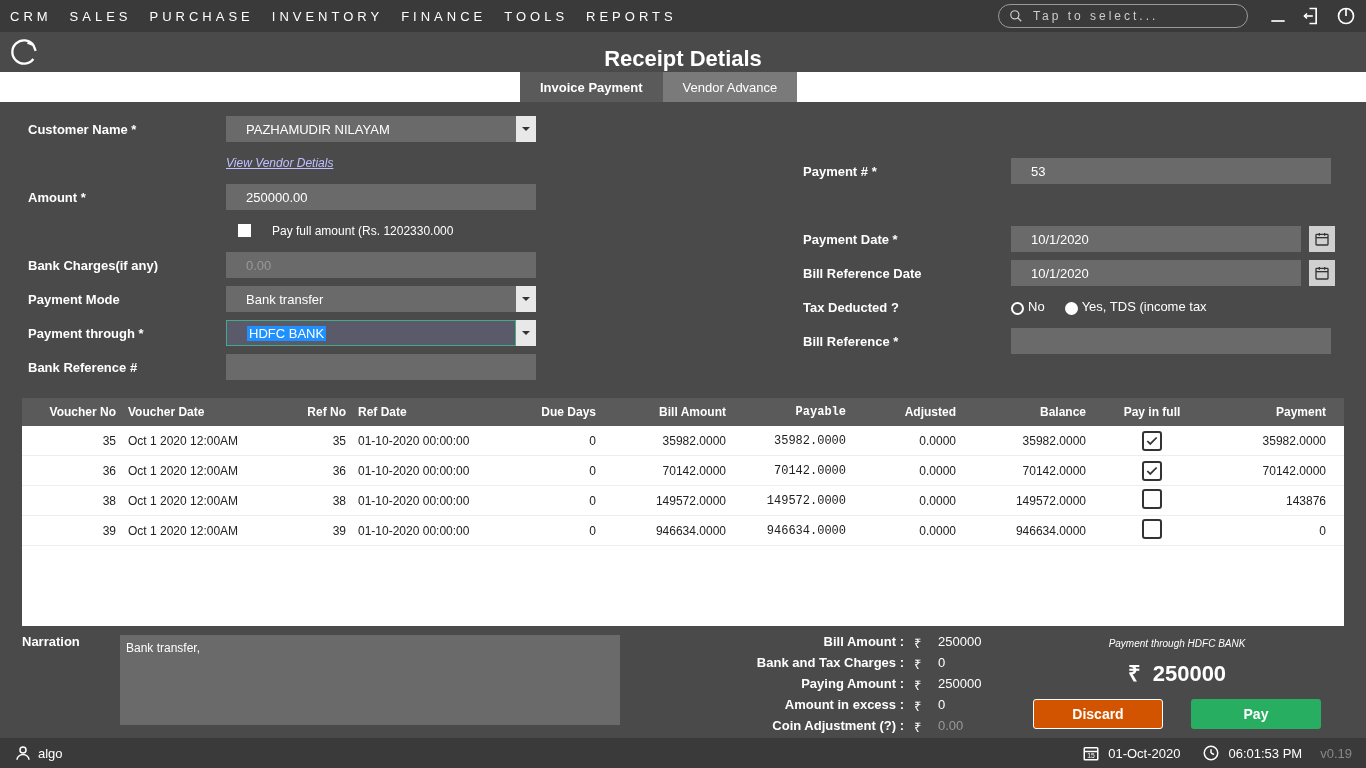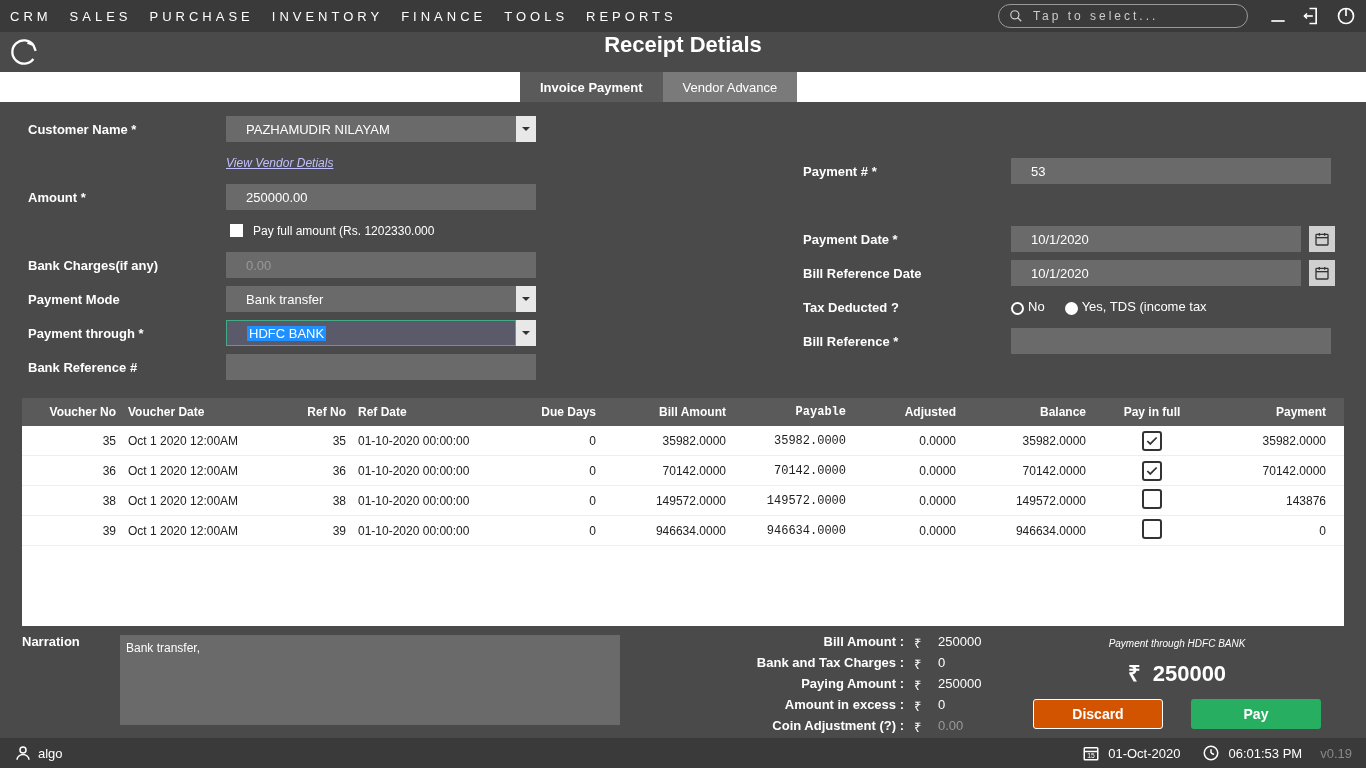--- a/index.html
+++ b/index.html
@@ -9,21 +9,21 @@
 .topbar { height: 32px; background: #3a3a3a; display: flex; align-items: center; padding: 0 10px; }
 .topbar-menu { display: flex; gap: 18px; letter-spacing: 4px; font-size: 13px; font-weight: 300; }
 .topbar-menu span { cursor: pointer; }
 .topbar-spacer { flex: 1; }
 .search-pill { width: 250px; height: 24px; border: 1px solid #999; border-radius: 12px; display: flex; align-items: center; padding: 0 10px; gap: 10px; color: #ccc; letter-spacing: 3px; font-size: 12px; }
 .search-pill svg { width: 14px; height: 14px; }
 .topbar-icons { display: flex; gap: 14px; margin-left: 20px; align-items: center; }
 .topbar-icons .ic { width: 20px; height: 20px; cursor: pointer; display:flex; align-items:center; justify-content:center; }
 
 
-.title-row { height: 40px; display: flex; align-items: flex-start; justify-content: center; position: relative; }
+.title-row { height: 40px; display: flex; align-items: flex-end; justify-content: center; position: relative; }
 .back-arrow { position: absolute; left: 10px; top: 6px; width: 28px; height: 28px; cursor: pointer; }
 .page-title { font-size: 22px; font-weight: 600; }
 
 
 .tab-row { height: 30px; background: #fff; display: flex; align-items: stretch; padding-left: 520px; }
 .tab { padding: 0 20px; display: flex; align-items: center; color: #fff; font-size: 13px; cursor: pointer; }
 .tab.active { background: #5a5a5a; font-weight: 600; }
 .tab.inactive { background: #7a7a7a; }
 
 
@@ -34,21 +34,21 @@
 .form-label { width: 190px; font-size: 13px; font-weight: 600; }
 .form-label.right { width: 200px; }
 .input { flex: 1; max-width: 310px; height: 26px; background: #6a6a6a; border: none; color: #fff; padding: 0 20px; font-size: 13px; display: flex; align-items: center; }
 .input.selected { background: #5a5a6a; border: 1px solid #4a8; }
 .input.selected .val { background: #1e90ff; color: #fff; padding: 0 2px; }
 .input.placeholder { color: #999; }
 .dd-wrap { display: flex; max-width: 310px; flex: 1; }
 .dd-btn { width: 20px; height: 26px; background: #e8e8e8; display: flex; align-items: center; justify-content: center; cursor: pointer; }
 .dd-btn svg { width: 10px; height: 10px; }
 .link { color: #c0c0ff; text-decoration: underline; font-style: italic; font-size: 12px; margin-left: 0; cursor: pointer; }
-.checkbox-row { display: flex; align-items: flex-start; gap: 10px; margin-left: 4px; font-size: 12px; }
+.checkbox-row { display: flex; align-items: flex-start; gap: 21px; margin-left: 12px; font-size: 12px; }
 .chk { width: 13px; height: 13px; border: 1px solid #fff; background: #fff; }
 .cal-btn { width: 26px; height: 26px; background: #d0d0d0; display: flex; align-items: center; justify-content: center; cursor: pointer; }
 .cal-btn svg { width: 16px; height: 16px; }
 .radio-grp { display: flex; gap: 20px; align-items: center; font-size: 13px; }
 .radio { width: 13px; height: 13px; border: 2px solid #fff; border-radius: 50%; display: inline-block; margin-right: 4px; vertical-align: middle; }
 .radio.filled { background: #fff; }
 
 
 .table-wrap { margin: 12px 22px 0 22px; }
 .thead { display: flex; background: #5a5a5a; height: 28px; align-items: center; font-size: 12px; font-weight: 600; }

